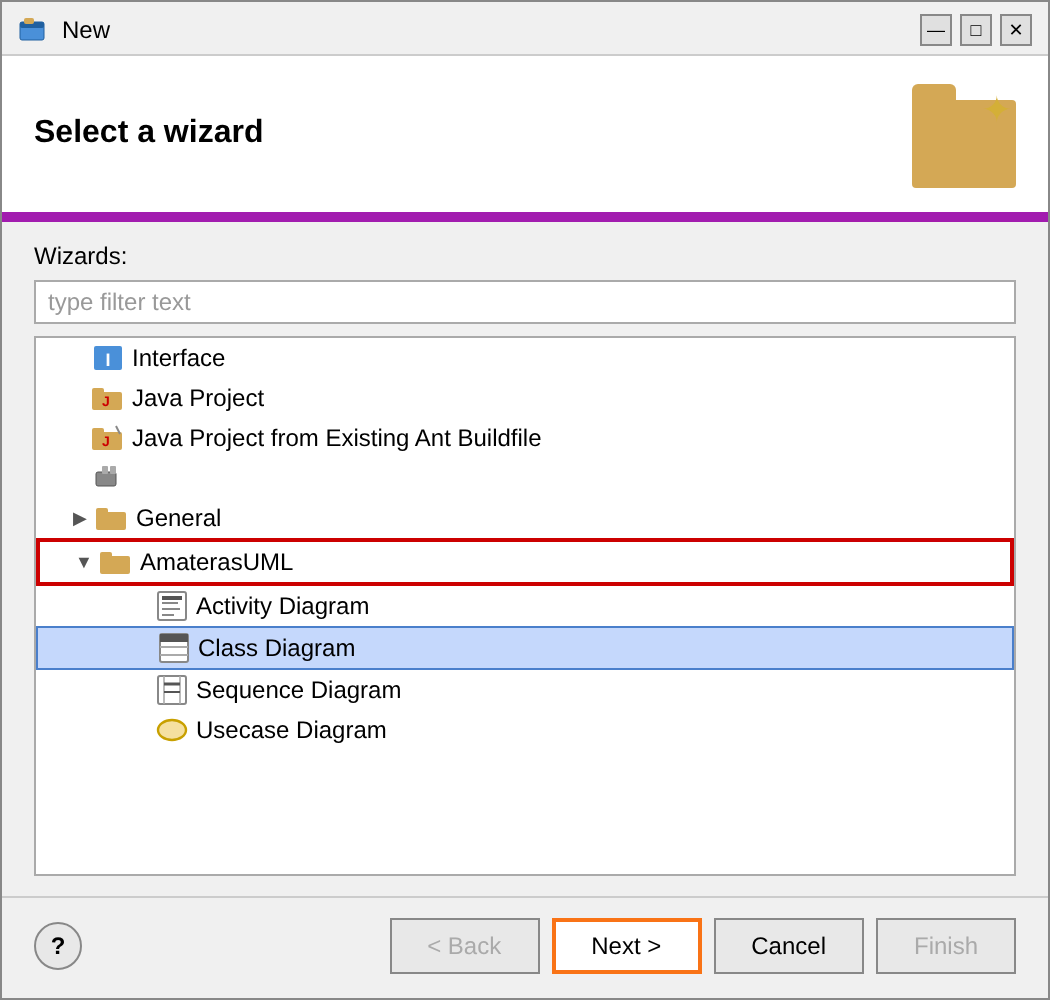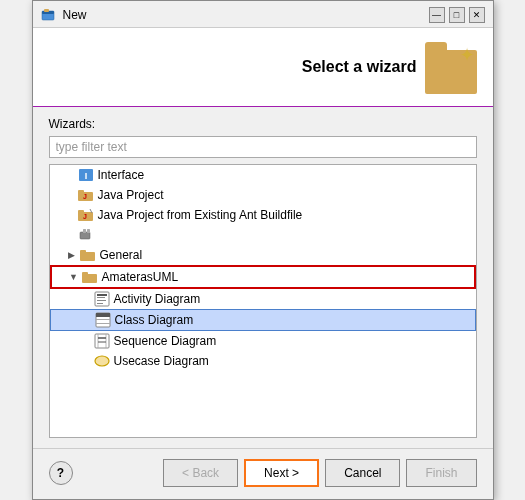--- a/index.html
+++ b/index.html
@@ -7,21 +7,21 @@
       width: 525px;
       height: 500px;
       background: #f0f0f0;
       font-family: 'Segoe UI', Arial, sans-serif;
       font-size: 13px;
       display: flex;
       justify-content: center;
       align-items: center;
     }
     .dialog {
-      width: 462px;
+      width: 525px;
       height: 500px;
       background: #f0f0f0;
       border: 1px solid #888;
       box-shadow: 2px 2px 8px rgba(0,0,0,0.3);
       display: flex;
       flex-direction: column;
     }
     .title-bar {
       background: #f0f0f0;
       display: flex;
@@ -54,23 +54,22 @@
       display: flex;
       align-items: center;
       justify-content: center;
       font-size: 9px;
     }
     .header-section {
       background: white;
       padding: 14px 16px 12px 16px;
       display: flex;
       align-items: center;
-      border-bottom: 1px solid #a21caf;
-      flex-shrink: 0;
-      text-align: right;
+      border-bottom: 5px solid #a21caf;
+      flex-shrink: 0;
     }
     .header-text {
       flex: 1;
     }
     .header-title {
       font-size: 16px;
       font-weight: bold;
       color: #000;
       margin-bottom: 2px;
     }
@@ -141,21 +140,21 @@
       cursor: pointer;
       white-space: nowrap;
       min-height: 20px;
       font-size: 12px;
     }
     .tree-item.selected {
       background: #c5d8fc;
       border: 1px solid #4a7fcb;
     }
     .indent-1 { padding-left: 16px; }
-    .indent-2 { padding-left: 32px; }
+    .indent-2 { padding-left: 48px; }
     .tree-arrow {
       width: 12px;
       height: 12px;
       display: inline-flex;
       align-items: center;
       justify-content: center;
       font-size: 9px;
       margin-right: 2px;
       flex-shrink: 0;
     }

